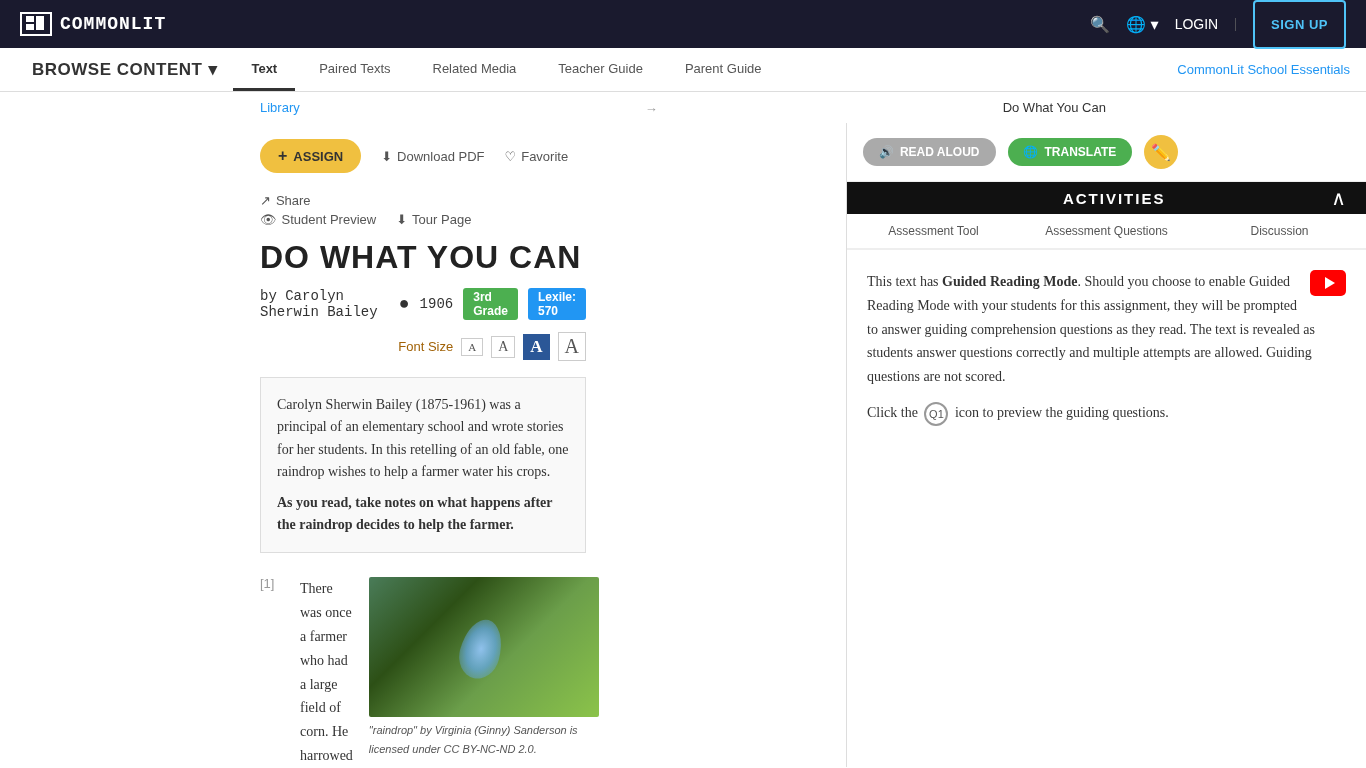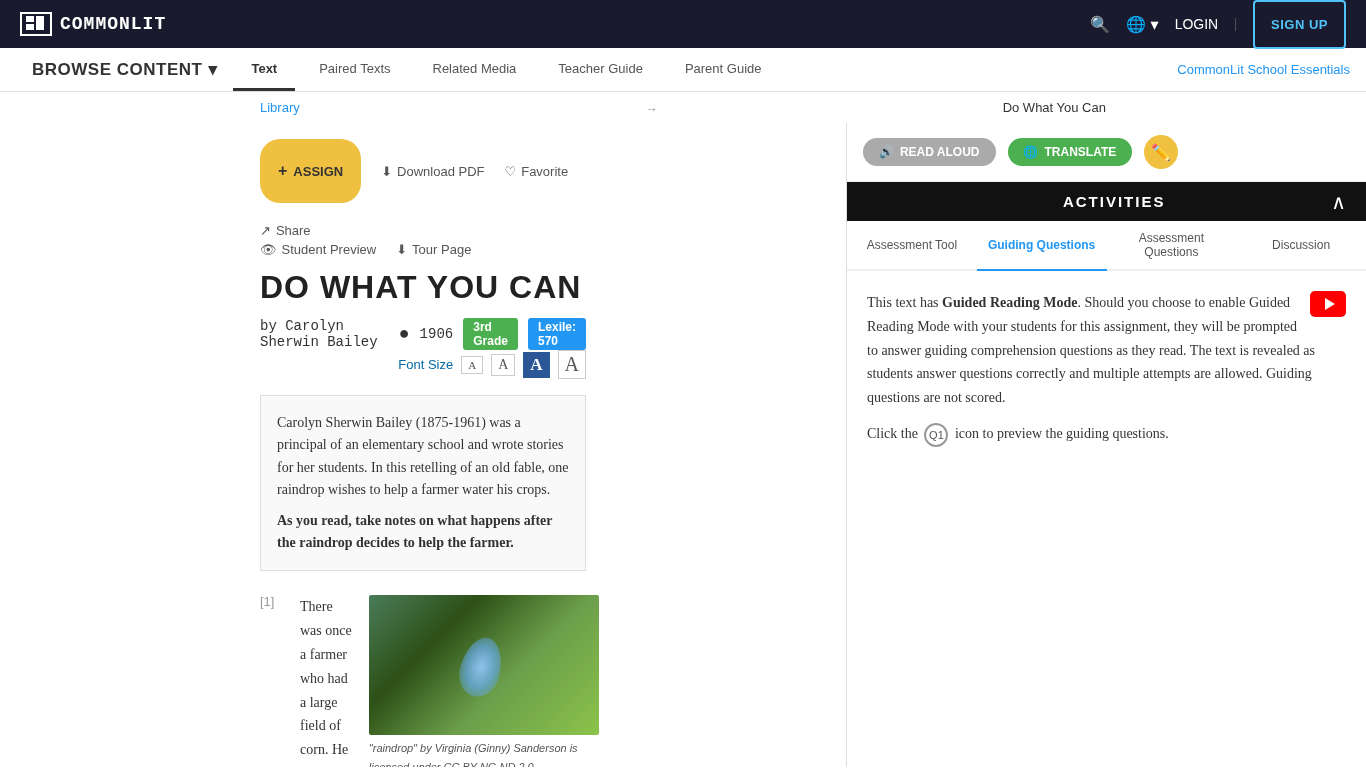--- a/index.html
+++ b/index.html
@@ -148,21 +148,21 @@
       display: flex;
       align-items: center;
       gap: 20px;
       margin-bottom: 12px;
       flex-wrap: wrap;
     }
     .assign-btn {
       background: #f0c040;
       border: none;
       border-radius: 20px;
-      padding: 23px 18px;
+      padding: 8px 18px;
       font-size: 13px;
       font-family: Arial, sans-serif;
       font-weight: bold;
       cursor: pointer;
       color: #333;
       display: flex;
       align-items: center;
       gap: 6px;
     }
     .assign-btn::before { content: '+'; font-size: 16px; font-weight: bold; }
@@ -184,20 +184,21 @@
       font-family: Arial, sans-serif;
       color: #222;
       margin-bottom: 12px;
       text-transform: uppercase;
       letter-spacing: 1px;
     }
     .text-meta {
       display: flex;
       align-items: center;
       gap: 10px;
+      margin-bottom: 12px;
       font-family: 'Courier New', monospace;
       font-size: 14px;
     }
     .dot { color: #333; font-size: 18px; }
     .grade-badge {
       background: #4caf50;
       color: #fff;
       padding: 2px 10px;
       border-radius: 3px;
       font-size: 12px;
@@ -213,21 +214,21 @@
       font-family: Arial, sans-serif;
       font-weight: bold;
     }
     .font-size-row {
       display: flex;
       align-items: center;
       gap: 8px;
       margin-bottom: 16px;
       justify-content: flex-end;
     }
-    .font-size-label { font-size: 13px; color: #0369a1; font-family: Arial, sans-serif; }
+    .font-size-label { font-size: 13px; color: #a16207; font-family: Arial, sans-serif; }
     .font-btn {
       border: 1px solid #ccc;
       background: #fff;
       cursor: pointer;
       padding: 2px 6px;
       font-family: Georgia, serif;
       color: #555;
     }
     .font-btn.active { background: #2196f3; color: #fff; border-color: #2196f3; font-weight: bold; }
 
@@ -293,21 +294,21 @@
       display: flex;
       flex-direction: column;
     }
     .activities-bar {
       display: flex;
       align-items: center;
       justify-content: space-between;
       background: #111;
       color: #fff;
       padding: 0 20px;
-      height: 39px;
+      height: 32px;
     }
     .activities-title {
       font-size: 15px;
       font-family: Arial, sans-serif;
       font-weight: bold;
       letter-spacing: 2px;
       flex: 1;
       text-align: center;
     }
     .collapse-btn {
@@ -594,21 +595,20 @@
     </div>
 
     <div class="activities-bar">
       <span style="width:30px;"></span>
       <span class="activities-title">ACTIVITIES</span>
       <button class="collapse-btn">∧</button>
     </div>
 
     <div class="activity-tabs">
       <button class="activity-tab">Assessment Tool</button>
-      <button class="activity-tab active">Guiding Questions</button>
       <button class="activity-tab">Assessment Questions</button>
       <button class="activity-tab">Discussion</button>
     </div>
 
     <div class="activity-content">
       <div class="guided-reading-info">
         <div>
           <span class="yt-icon"></span>
         </div>
         <p style="margin-bottom: 12px;">

